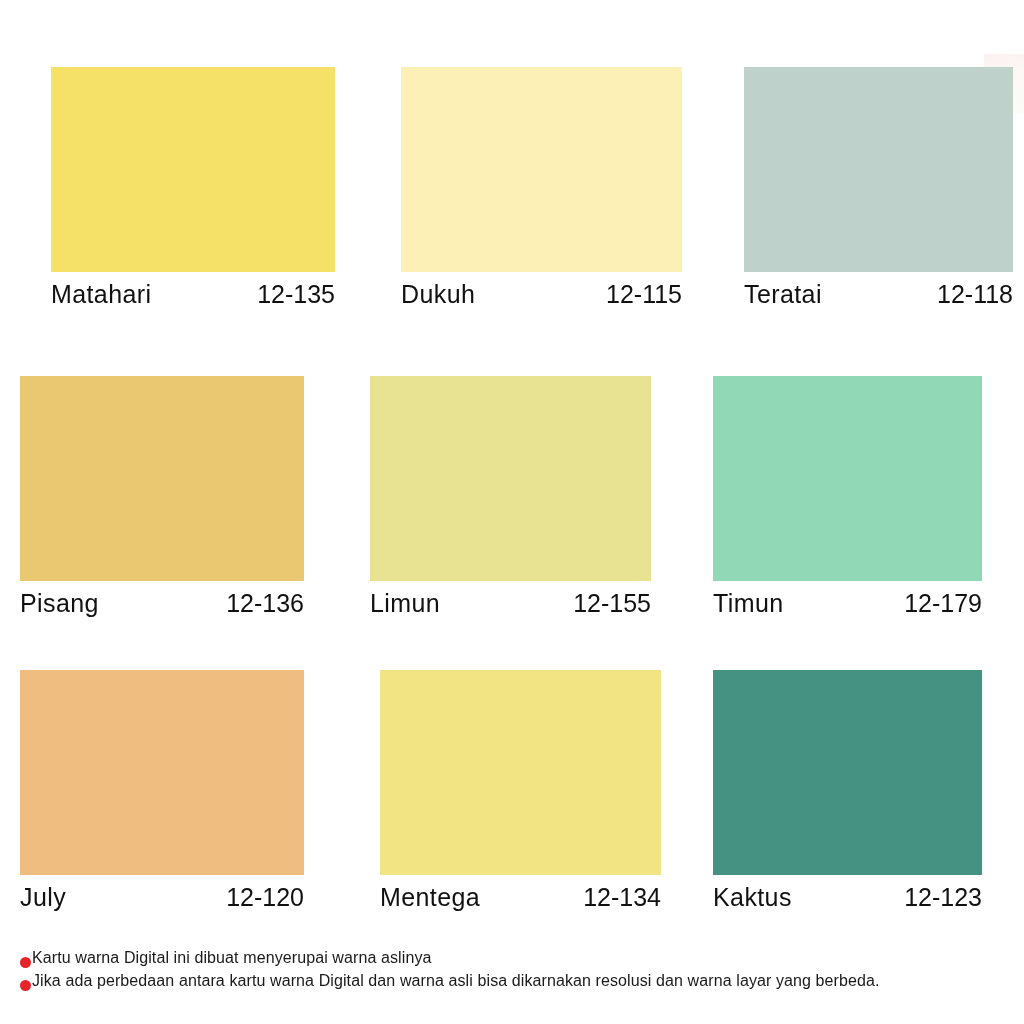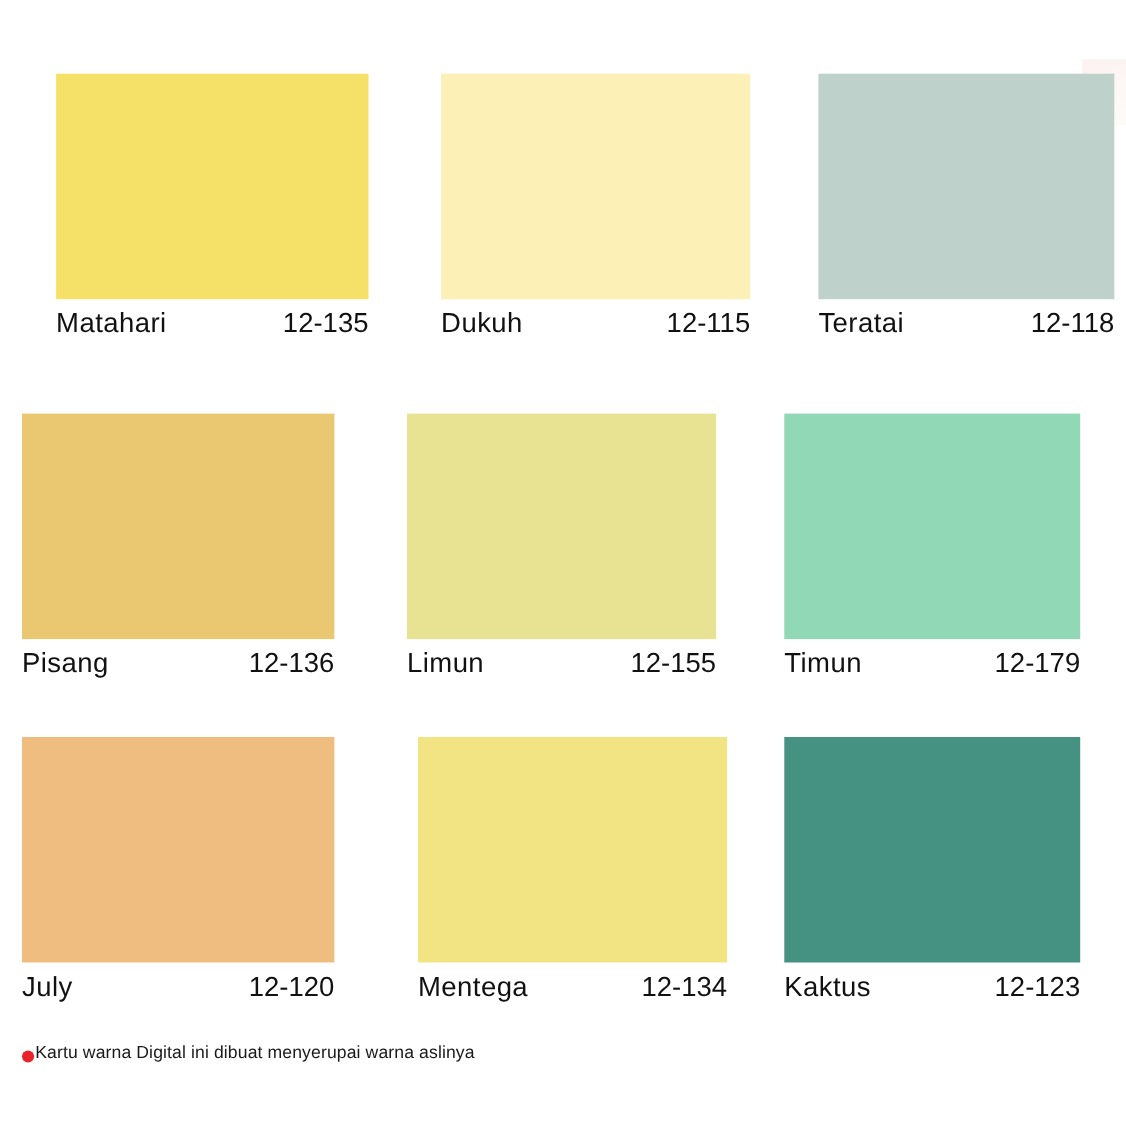--- a/index.html
+++ b/index.html
@@ -85,21 +85,21 @@
   #footer-notes {
     position: absolute;
     left: 20px;
     top: 948px;
     width: 990px;
     z-index: 2;
   }
 
   .note-line {
     display: flex;
-    align-items: center;
+    align-items: flex-end;
     margin-bottom: 3px;
   }
 
   .note-bullet {
     width: 11px;
     height: 11px;
     border-radius: 50%;
     background: #e8232a;
     flex: 0 0 auto;
     margin-top: 4px;
@@ -183,13 +183,17 @@
         <span class="swatch-code">12-123</span>
       </div>
     </div>
   </div>
 
 <div id="footer-notes">
     <div class="note-line">
       <span class="note-bullet" style="background: rgb(232, 35, 42);"></span>
       <span class="note-text">Kartu warna Digital ini dibuat menyerupai warna aslinya</span>
     </div>
+    <div class="note-line">
+      <span class="note-bullet" style="background: rgb(232, 35, 42);"></span>
+      <span class="note-text">Jika ada perbedaan antara kartu warna Digital dan warna asli bisa dikarnakan resolusi dan warna layar yang berbeda.</span>
+    </div>
   </div>
 
 </body></html>

